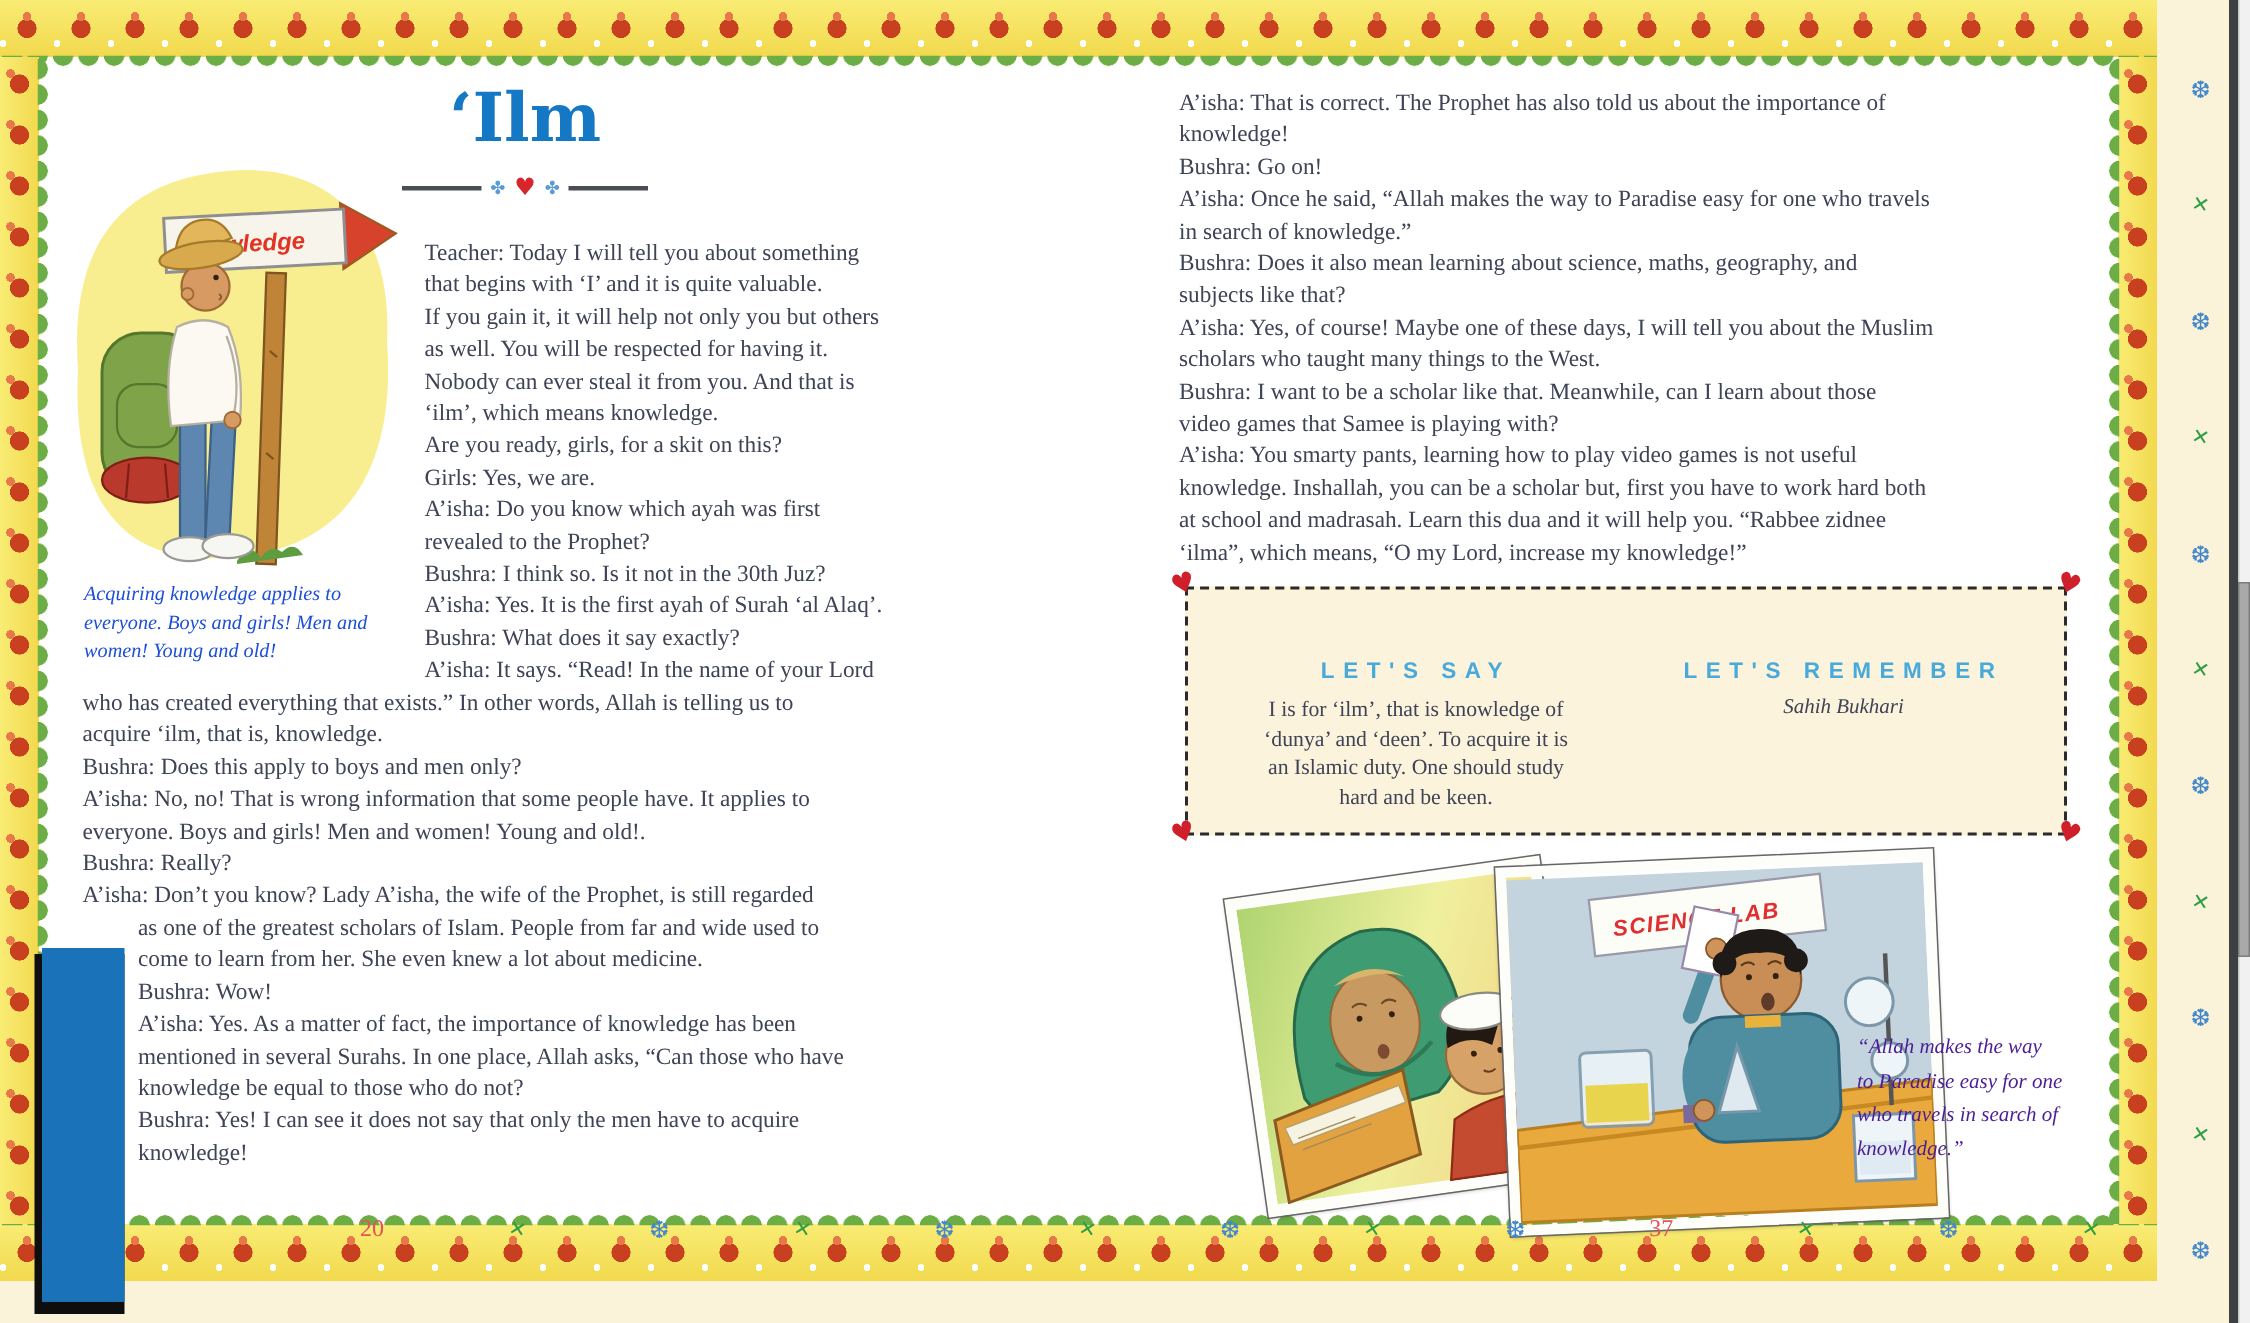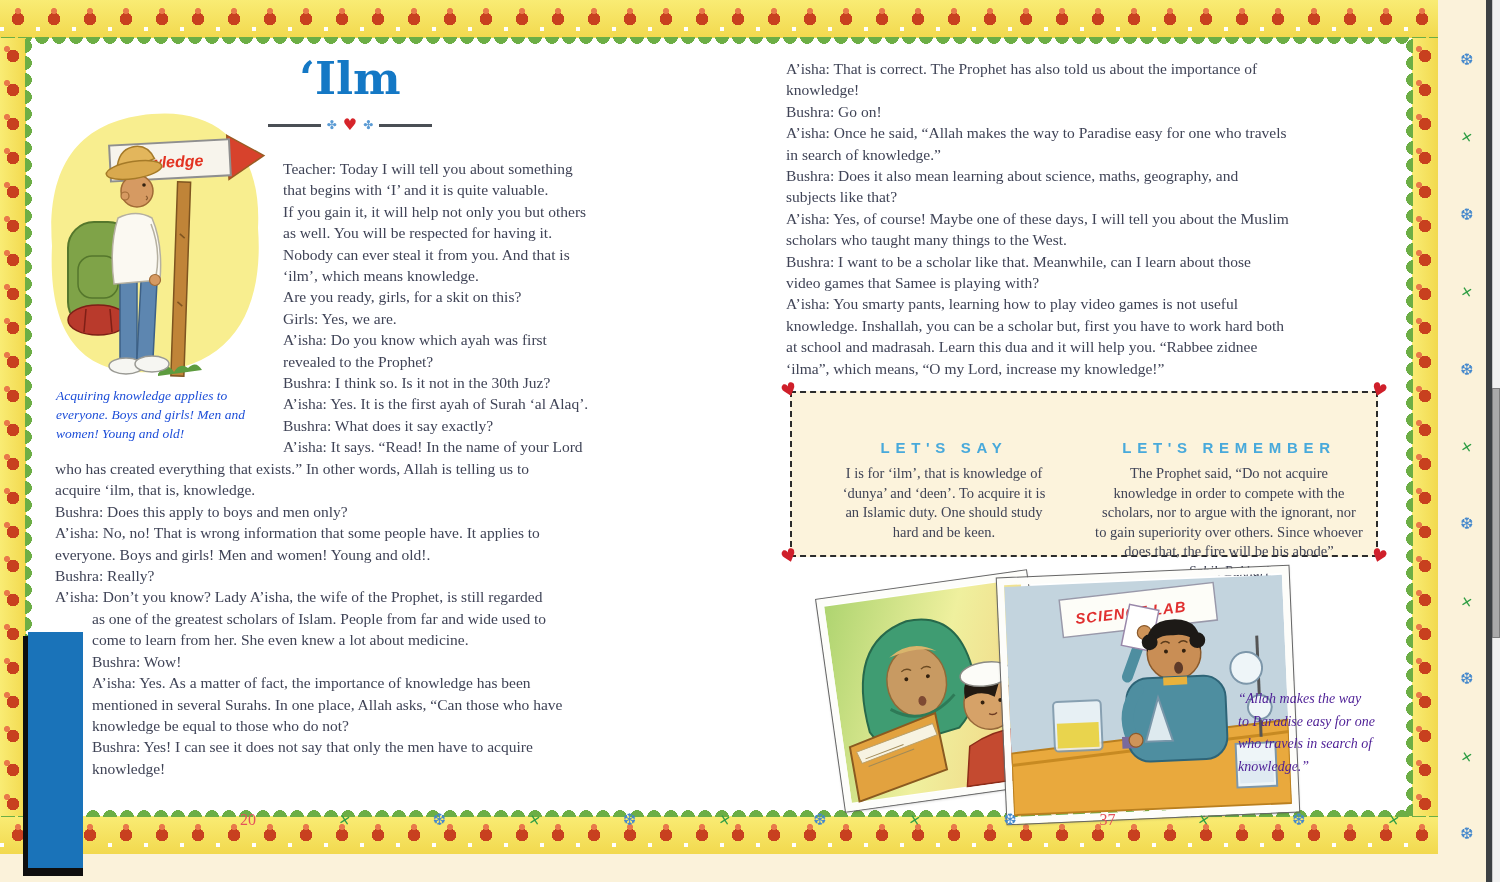--- a/index.html
+++ b/index.html
@@ -221,25 +221,20 @@
     <span class="corner-heart" style="right:-11px;bottom:-10px;transform:rotate(18deg);">♥</span>
     <div class="note-col note-say">
       <div class="note-title">LET'S SAY</div>
       <div class="note-body preline">I is for ‘ilm’, that is knowledge of
 ‘dunya’ and ‘deen’. To acquire it is
 an Islamic duty. One should study
 hard and be keen.</div>
     </div>
     <div class="note-col note-remember">
       <div class="note-title">LET'S REMEMBER</div>
-      <div class="note-body preline">The Prophet said, “Do not acquire
-knowledge in order to compete with the
-scholars, nor to argue with the ignorant, nor
-to gain superiority over others. Since whoever
-does that, the fire will be his abode”</div>
       <div class="note-source">Sahih Bukhari</div>
     </div>
   </div>
 
   <div class="lab-panel panel-a">
     <svg viewBox="0 0 200 200">
       <defs>
         <linearGradient id="gA" x1="0" y1="0" x2="1" y2="0.4">
           <stop offset="0" stop-color="#aed470"></stop>
             <stop offset="0.6" stop-color="#eff09e"></stop>

